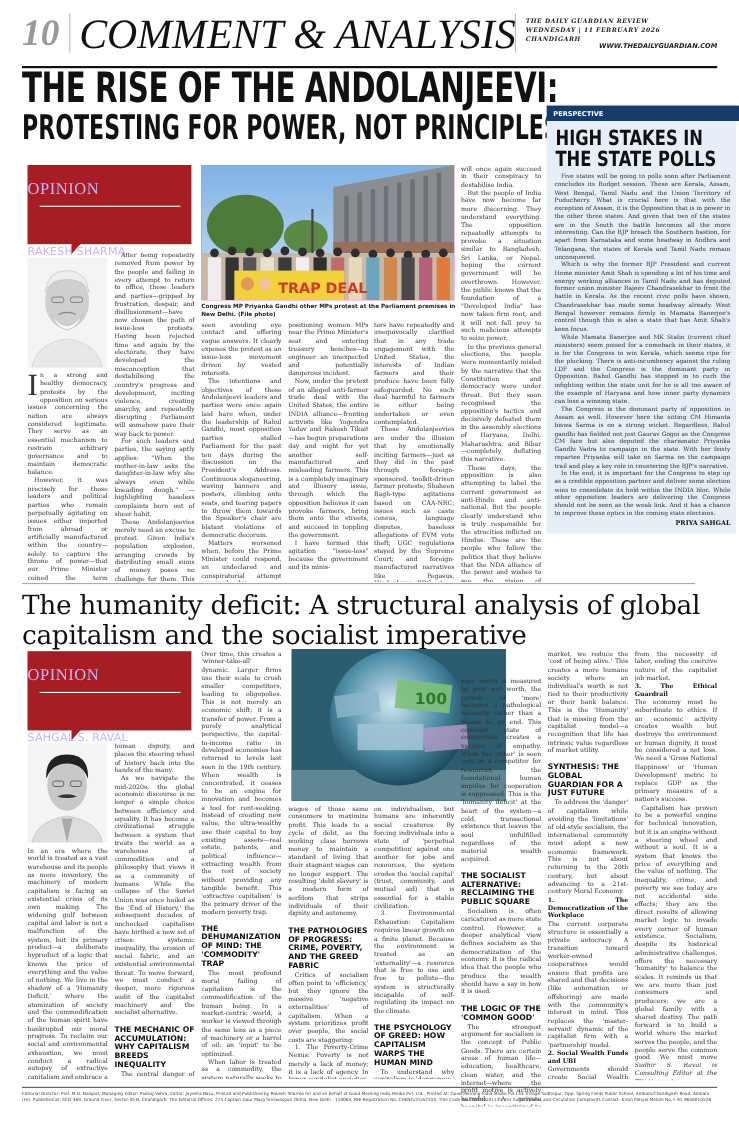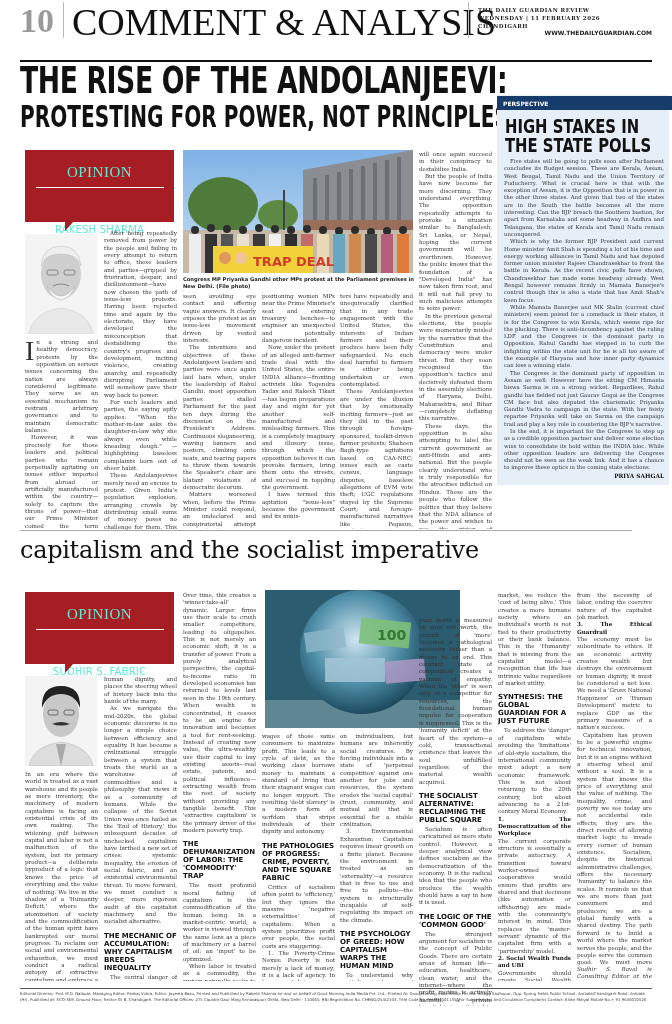--- a/index.html
+++ b/index.html
@@ -1,29 +1,29 @@
 <!DOCTYPE html>
 <html><head>
 <meta charset="utf-8">
 <style>
 * { margin:0; padding:0; box-sizing:border-box; }
 body { width:672px; height:1024px; background:#fff; font-family:"DejaVu Serif", serif; color:#222; overflow:hidden; position:relative; }
-.masthead { position:absolute; left:20px; top:0; width:632px; height:42px; }
+.masthead { position:absolute; left:20px; top:10px; width:632px; height:42px;font-style:italic; }
 .pg { position:absolute; left:0; top:2px; font-family:"Liberation Serif", serif; font-size:34px; font-weight:bold; color:#999; }
 .vsep { position:absolute; top:2px; width:1px; height:36px; background:#bbb; }
 .section { position:absolute; left:52px; top:0; font-family:"Liberation Serif", serif; font-size:38px; letter-spacing:0px; color:#111; }
 .paper-meta { position:absolute; left:458px; top:6px; font-family:"DejaVu Serif", serif; font-size:5.5px; font-weight:bold; letter-spacing:0.5px; line-height:8px; color:#222; }
 .url { position:absolute; right:0; top:29px; font-family:"DejaVu Sans", sans-serif; font-size:6px; font-weight:bold; color:#222; }
 .rule-top { position:absolute; left:20px; top:60px; width:632px; height:2px; background:#111; }
 
 .headline1 { position:absolute; left:20px; top:62px; width:440px; font-family:"DejaVu Sans", sans-serif; font-weight:bold; font-stretch:condensed; color:#111; line-height:36px; }
 .headline1 .l1 { font-size:38px; transform:scaleX(0.78); transform-origin:left; display:block; white-space:nowrap; letter-spacing:-0.5px; }
 .headline1 .l2 { font-size:31px; transform:scaleX(0.72); transform-origin:left; display:block; white-space:nowrap; }
 
-.opinion-box { position:absolute; background:#a61d24; color:#5eead4; text-align:center; }
+.opinion-box { position:absolute; background:#a61d24; color:#c4b5fd; }
 .opinion-box .op { font-family:"Liberation Serif", serif; font-size:15px; padding-top:14px; letter-spacing:0.5px; }
 .opinion-box .hr { width:128px; height:1px; background:#fff; margin:6px auto 4px; }
 .opinion-box .auth { font-family:"DejaVu Sans", sans-serif; font-weight:normal; font-size:10px; letter-spacing:0.2px;margin-top:36px; }
 .opinion-box .tail { position:absolute; left:40px; bottom:-9px; width:0; height:0; border-left:0 solid transparent; border-right:9px solid transparent; border-top:10px solid #a61d24; }
 
 .portrait { position:absolute; background:#f2f2f2; overflow:hidden; }
 .col { position:absolute; font-family:"DejaVu Serif", serif; font-size:5.6px; line-height:7.35px; color:#333; text-align:justify; overflow:hidden; }
 .col p { text-indent:6px; }
 .col .dropcap { float:left; font-size:28px; line-height:24px; margin-right:2px; font-family:"Liberation Serif", serif; }
 .subhead { font-family:"DejaVu Sans", sans-serif; font-weight:bold; font-size:7px; line-height:8px; color:#111; margin:6px 0 2px; text-align:left; }
@@ -197,27 +197,28 @@
   <p>Which is why the former BJP President and current Home minister Amit Shah is spending a lot of his time and energy working alliances in Tamil Nadu and has deputed former union minister Rajeev Chandrasekhar to front the battle in Kerala. As the recent civic polls have shown, Chandrasekhar has made some headway already. West Bengal however remains firmly in Mamata Banerjee's control though this is also a state that has Amit Shah's keen focus.</p>
   <p>While Mamata Banerjee and MK Stalin (current chief ministers) seem poised for a comeback in their states, it is for the Congress to win Kerala, which seems ripe for the plucking. There is anti-incumbency against the ruling LDF and the Congress is the dominant party in Opposition. Rahul Gandhi has stepped in to curb the infighting within the state unit for he is all too aware of the example of Haryana and how inner party dynamics can lose a winning state.</p>
   <p>The Congress is the dominant party of opposition in Assam as well. However here the sitting CM Himanta biswa Sarma is on a strong wicket. Regardless, Rahul gandhi has fielded not just Gaurav Gogoi as the Congress CM face but also deputed the charismatic Priyanka Gandhi Vadra to campaign in the state. With her feisty repartee Priyanka will take on Sarma on the campaign trail and play a key role in countering the BJP's narrative.</p>
   <p>In the end, it is important for the Congress to step up as a credible opposition partner and deliver some election wins to consolidate its hold within the INDIA bloc. While other opposition leaders are delivering the Congress should not be seen as the weak link. And it has a chance to improve these optics in the coming state elections.</p>
   <div class="persp-sign">PRIYA SAHGAL</div>
 </div>
 
 <div class="divider"></div>
 
 <div class="headline2">
+  <div>The humanity deficit: A structural analysis of global</div>
   <div>capitalism and the socialist imperative</div>
 </div>
 
 <div class="opinion-box" style="left:25px; top:592px; width:149px; height:72px;">
   <div class="op">OPINION</div>
   <div class="hr"></div>
-  <div class="auth">SUDHIR S. FABRIC</div>
+  <div class="auth">SAHGAL S. RAVAL</div>
   <div class="tail"></div>
 </div>
 
 <div class="portrait" style="left:25px; top:676px; width:72px; height:90px;">
   <svg width="72" height="90" viewBox="0 0 72 90">
     <rect width="72" height="90" fill="#f4f4f4"></rect>
     <path d="M4 90 Q8 70 36 66 Q64 70 68 90 Z" fill="#ddd" stroke="#bbb" stroke-width="0.6"></path>
     <path d="M31 68 L36 90 L41 68 Z" fill="#aaa"></path>
     <ellipse cx="36" cy="38" rx="18" ry="23" fill="#c8c8c8"></ellipse>
     <path d="M17 32 Q16 10 36 10 Q56 10 55 32 Q50 18 36 18 Q22 18 17 32 Z" fill="#222"></path>
@@ -233,21 +234,21 @@
 
 <div class="col" style="left:104px; top:676px; width:73px; height:305px;">
   <p style="text-indent:0;">human dignity, and places the steering wheel of history back into the hands of the many.</p>
   <p>As we navigate the mid-2020s, the global economic discourse is no longer a simple choice between efficiency and equality. It has become a civilizational struggle between a system that treats the world as a warehouse of commodities and a philosophy that views it as a community of humans. While the collapse of the Soviet Union was once hailed as the 'End of History,' the subsequent decades of unchecked capitalism have birthed a new set of crises: systemic inequality, the erosion of social fabric, and an existential environmental threat. To move forward, we must conduct a deeper, more rigorous audit of the capitalist machinery and the socialist alternative.</p>
   <div class="subhead">THE MECHANIC OF ACCUMULATION: WHY CAPITALISM BREEDS INEQUALITY</div>
   <p>The central danger of capitalism lies in its core logic: the accumulation of capital. In a competitive market, the primary objective is to lower costs and maximize surplus.</p>
 </div>
 
 <div class="col" style="left:183px; top:592px; width:73px; height:389px;">
   <p style="text-indent:0;">Over time, this creates a 'winner-take-all' dynamic. Larger firms use their scale to crush smaller competitors, leading to oligopolies. This is not merely an economic shift; it is a transfer of power. From a purely analytical perspective, the capital-to-income ratio in developed economies has returned to levels last seen in the 19th century. When wealth is concentrated, it ceases to be an engine for innovation and becomes a tool for rent-seeking. Instead of creating new value, the ultra-wealthy use their capital to buy existing assets—real estate, patents, and political influence—extracting wealth from the rest of society without providing any tangible benefit. This 'extractive capitalism' is the primary driver of the modern poverty trap.</p>
-  <div class="subhead">THE DEHUMANIZATION OF LABOR: THE 'COMMODITY' TRAP</div>
+  <div class="subhead">THE DEHUMANIZATION OF MIND: THE 'COMMODITY' TRAP</div>
   <p>The most profound moral failing of capitalism is the commodification of the human being. In a market-centric world, a worker is viewed through the same lens as a piece of machinery or a barrel of oil: an 'input' to be optimized.</p>
   <p>When labor is treated as a commodity, the system naturally seeks to drive its price (wages) to the lowest possible level. This creates a fundamental paradox: capitalism requires consumers with money to buy products, yet it simultaneously seeks to reduce the</p>
 </div>
 
 <div class="photo2">
   <svg width="195" height="138" viewBox="0 0 195 138">
     <defs>
       <radialGradient id="gl" cx="0.45" cy="0.4" r="0.6">
           <stop offset="0" stop-color="#cfe6ef"></stop>
           <stop offset="0.6" stop-color="#4f8ea8"></stop>
@@ -260,21 +261,21 @@
     <rect x="40" y="40" width="40" height="20" fill="#8db7c9" opacity="0.8" transform="rotate(-8 60 50)"></rect>
     <rect x="95" y="30" width="50" height="26" fill="#7ec07a" opacity="0.9" transform="rotate(6 120 43)"></rect>
     <rect x="60" y="68" width="60" height="24" fill="#a3c5d6" opacity="0.85"></rect>
     <rect x="120" y="70" width="40" height="22" fill="#b59bc9" opacity="0.8" transform="rotate(-5 140 81)"></rect>
     <text x="112" y="50" font-family="DejaVu Sans, sans-serif" font-weight="bold" font-size="14" fill="#2f7a2f">100</text>
   </svg>
 </div>
 
 <div class="col" style="left:262px; top:733px; width:73px; height:248px;">
   <p style="text-indent:0;">wages of those same consumers to maximize profit. This leads to a cycle of debt, as the working class borrows money to maintain a standard of living that their stagnant wages can no longer support. The resulting 'debt slavery' is a modern form of serfdom that strips individuals of their dignity and autonomy.</p>
-  <div class="subhead">THE PATHOLOGIES OF PROGRESS: CRIME, POVERTY, AND THE SQUARE FABRIC</div>
+  <div class="subhead">THE PATHOLOGIES OF PROGRESS: CRIME, POVERTY, AND THE GREED FABRIC</div>
   <p>Critics of socialism often point to 'efficiency,' but they ignore the massive 'negative externalities' of capitalism. When a system prioritizes profit over people, the social costs are staggering:</p>
   <p>1. The Poverty-Crime Nexus: Poverty is not merely a lack of money; it is a lack of agency. In hyper-capitalist societies, the psychological stress of precarious living—not knowing if one can afford healthcare or rent—leads to a breakdown in social cohesion. Crime often becomes a rational, albeit destructive, response to a system that offers no legitimate path to security.</p>
 
 </div>
 <div class="col" style="left:340px; top:733px; width:73px; height:248px;">
   <p style="text-indent:0;">on individualism, but humans are inherently social creatures. By forcing individuals into a state of 'perpetual competition' against one another for jobs and resources, the system erodes the 'social capital' (trust, community, and mutual aid) that is essential for a stable civilization.</p>
   <p>3. Environmental Exhaustion: Capitalism requires linear growth on a finite planet. Because the environment is treated as an 'externality'—a resource that is free to use and free to pollute—the system is structurally incapable of self-regulating its impact on the climate.</p>
   <div class="subhead">THE PSYCHOLOGY OF GREED: HOW CAPITALISM WARPS THE HUMAN MIND</div>
   <p>To understand why capitalism is 'dangerous,' we must look beyond balance sheets and into the human psyche. Capitalism does not just manage greed; it incentivizes it. By making survival dependent on accumulation, the system fosters a 'scarcity mindset' even in times of plenty. This psychological pressure leads to what sociologists call 'status anxiety.' In a society where</p>
 </div>

